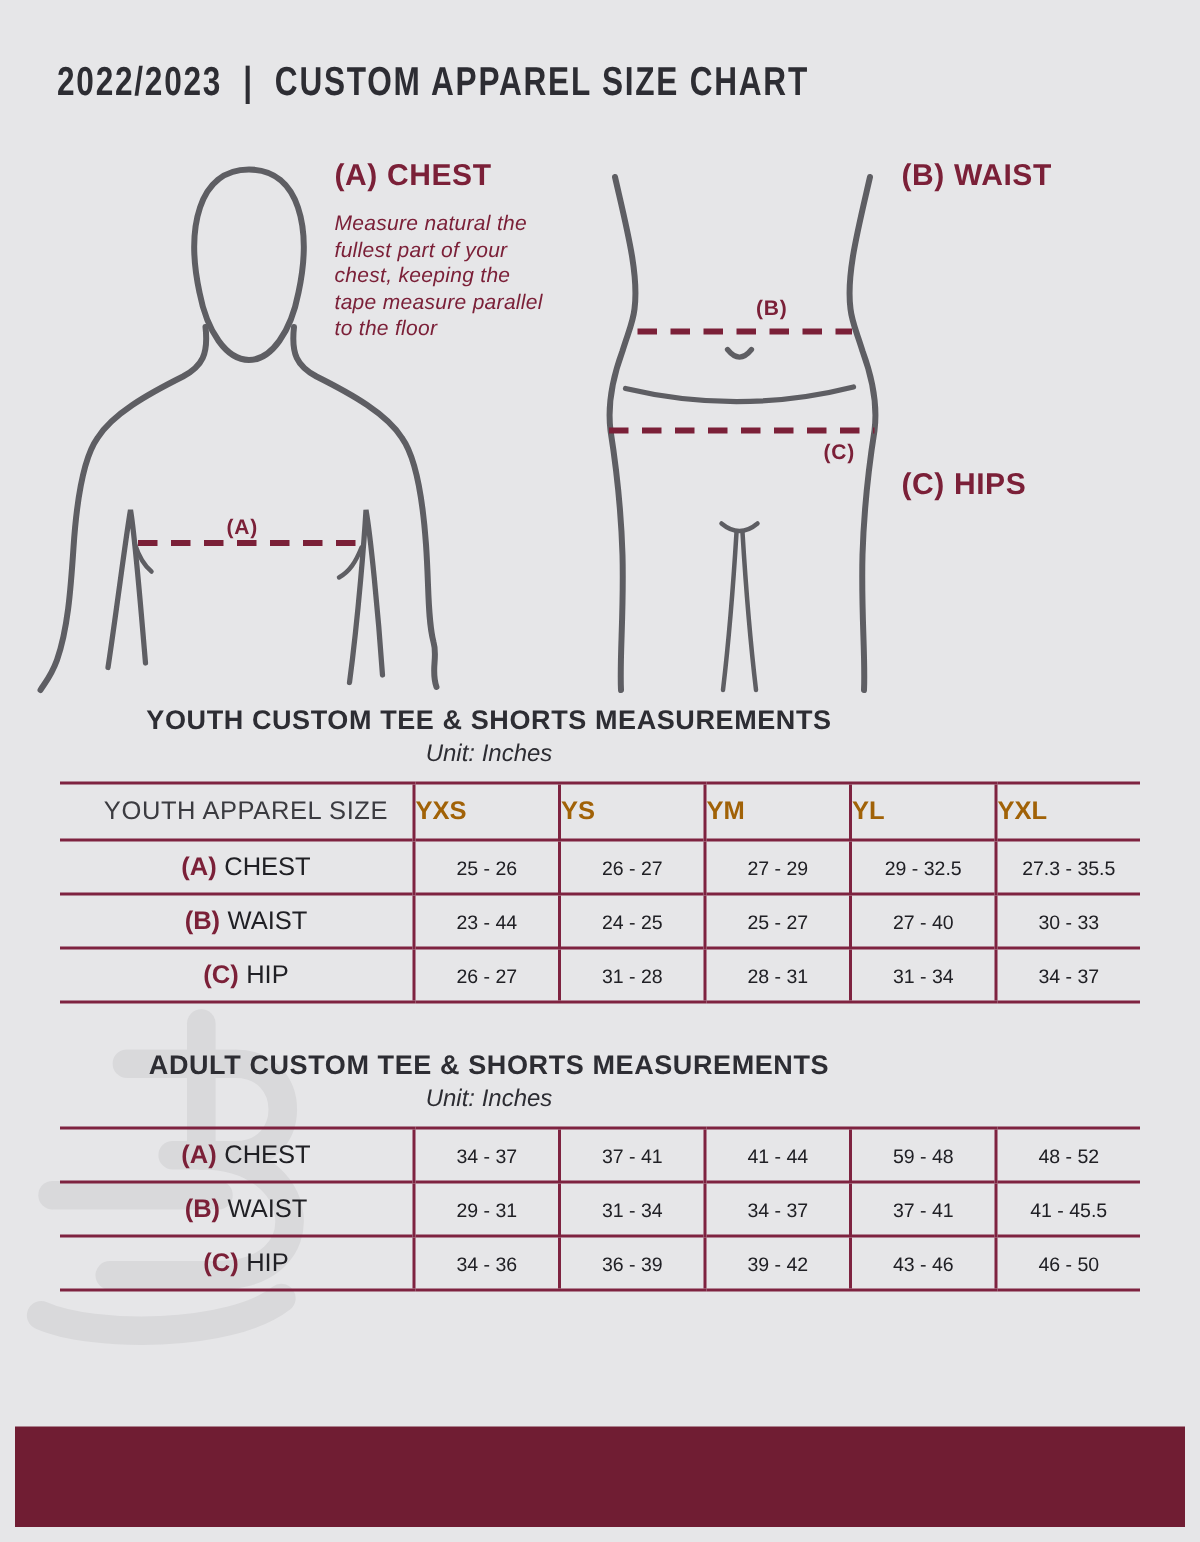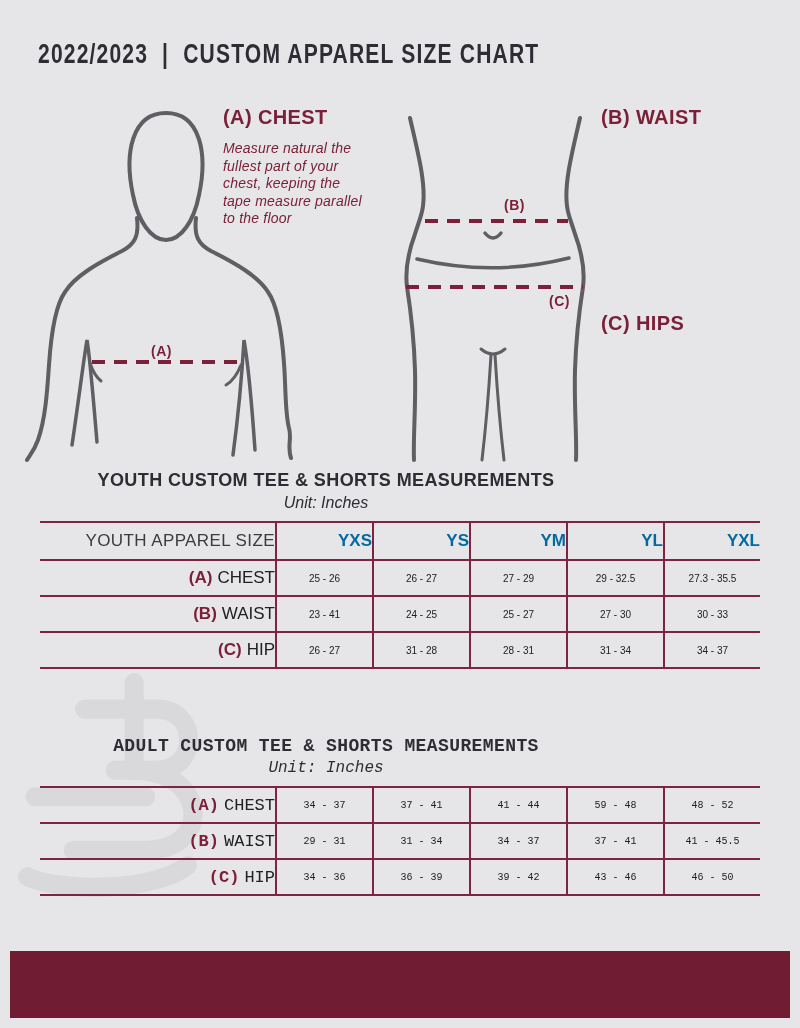--- a/index.html
+++ b/index.html
@@ -42,30 +42,30 @@
   
   .guide{position:absolute;color:var(--maroon);}
   .guide-a{left:223px;top:106px;width:330px;}
   .guide-b{left:601px;top:106px;width:190px;}
   .guide-c{left:601px;top:282px;width:195px;margin-top:30px;}
   .guide-heading{font-size:20px;font-weight:bold;letter-spacing:0.4px;}
   .guide-desc{margin-top:11px;font-style:italic;font-size:14px;line-height:17.5px;white-space:pre-line;letter-spacing:0.2px;}
   
   .table-section{position:absolute;left:0;width:652px;}
   .youth-section{top:470px;}
-  .adult-section{top:736px;font-family:Liberation Mono, monospace;}
+  .adult-section{top:700px;}
   .section-title{text-align:center;font-weight:bold;font-size:18px;color:var(--ink);letter-spacing:0.4px;}
   .section-subtitle{text-align:center;font-style:italic;font-size:16px;color:var(--ink);margin-top:3px;}
   table.size-table{border-collapse:collapse;table-layout:fixed;width:720px;margin:9px 0 0 40px;}
   .size-table tr>*{border-top:2px solid var(--line);}
   .size-table tr:last-child>*{border-bottom:2px solid var(--line);}
   .size-table tr>*+*{border-left:2px solid var(--line);}
-  .size-table th{height:38px;font-weight:bold;font-size:17px;color:#0369a1;text-align:right;}
-  .size-table td{height:36px;font-size:10px;color:var(--cell);text-align:center;}
-  .size-table .label-col{text-align:right;padding-left:13px;}
+  .size-table th{height:38px;font-weight:bold;font-size:17px;color:#a16207;text-align:left;}
+  .size-table td{height:36px;font-size:13px;color:var(--cell);text-align:center;}
+  .size-table .label-col{text-align:center;padding-left:13px;}
   .size-table th.label-col{font-weight:normal;font-size:17px;color:#3b3b40;letter-spacing:0.4px;}
   .size-table td.label-col{font-size:17px;}
   .row-marker{color:var(--maroon);font-weight:bold;margin-right:5px;}
   
   .bottom-bar{position:absolute;left:10px;top:951px;width:780px;height:67px;background:var(--bar);}
 </style>
 </head>
 <body>
 
 <div class="page">
@@ -145,24 +145,24 @@
       <tr>
         <td class="label-col"><span class="row-marker">(A)</span><span>CHEST</span></td>
         <td>25 - 26</td>
         <td>26 - 27</td>
         <td>27 - 29</td>
         <td>29 - 32.5</td>
         <td>27.3 - 35.5</td>
       </tr>
       <tr>
         <td class="label-col"><span class="row-marker">(B)</span><span>WAIST</span></td>
-        <td>23 - 41</td>
+        <td>23 - 44</td>
         <td>24 - 25</td>
         <td>25 - 27</td>
-        <td>27 - 30</td>
+        <td>27 - 40</td>
         <td>30 - 33</td>
       </tr>
       <tr>
         <td class="label-col"><span class="row-marker">(C)</span><span>HIP</span></td>
         <td>26 - 27</td>
         <td>31 - 28</td>
         <td>28 - 31</td>
         <td>31 - 34</td>
         <td>34 - 37</td>
       </tr>

